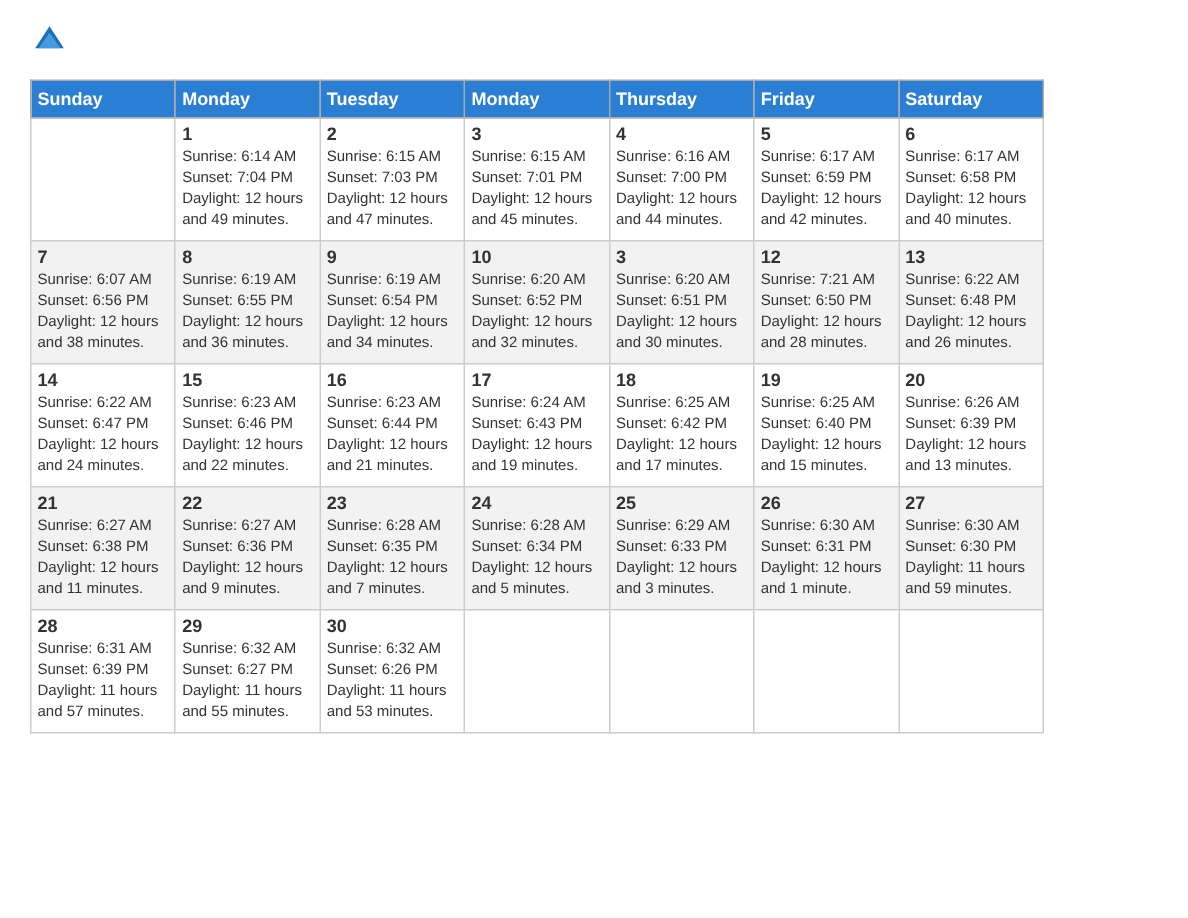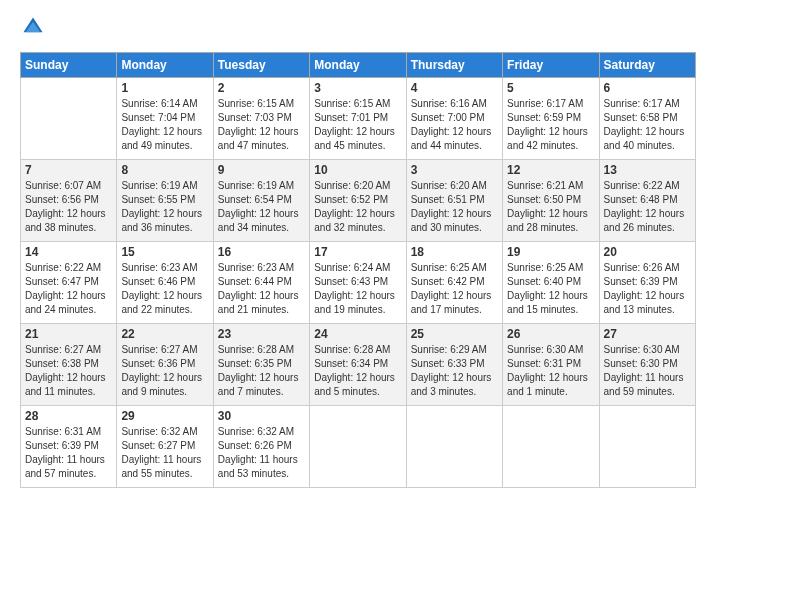--- a/index.html
+++ b/index.html
@@ -206,21 +206,21 @@
           </td>
           <td>
             <div class="cell-date">3</div>
             <div class="cell-info" style="white-space: pre-line;">Sunrise: 6:20 AM
 Sunset: 6:51 PM
 Daylight: 12 hours
 and 30 minutes.</div>
           </td>
           <td>
             <div class="cell-date">12</div>
-            <div class="cell-info" style="white-space: pre-line;">Sunrise: 6:21 AM
+            <div class="cell-info" style="white-space: pre-line;">Sunrise: 7:21 AM
 Sunset: 6:50 PM
 Daylight: 12 hours
 and 28 minutes.</div>
           </td>
           <td>
             <div class="cell-date">13</div>
             <div class="cell-info" style="white-space: pre-line;">Sunrise: 6:22 AM
 Sunset: 6:48 PM
 Daylight: 12 hours
 and 26 minutes.</div>

